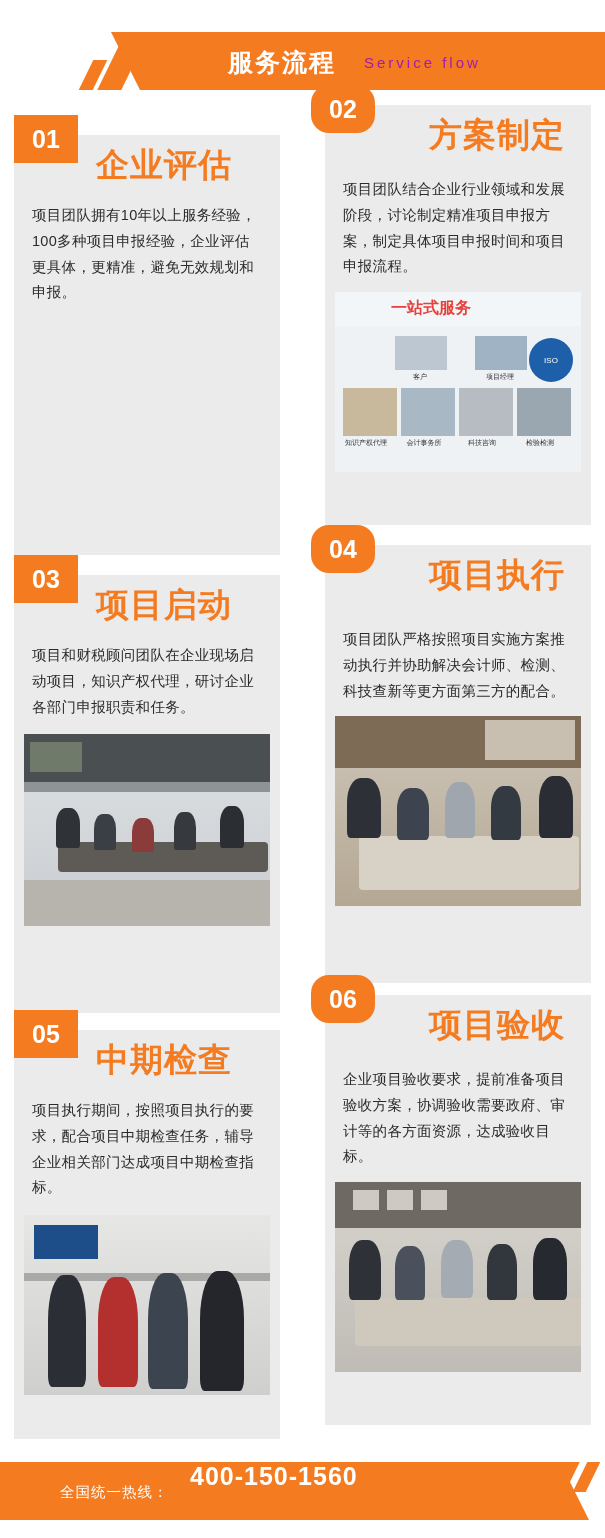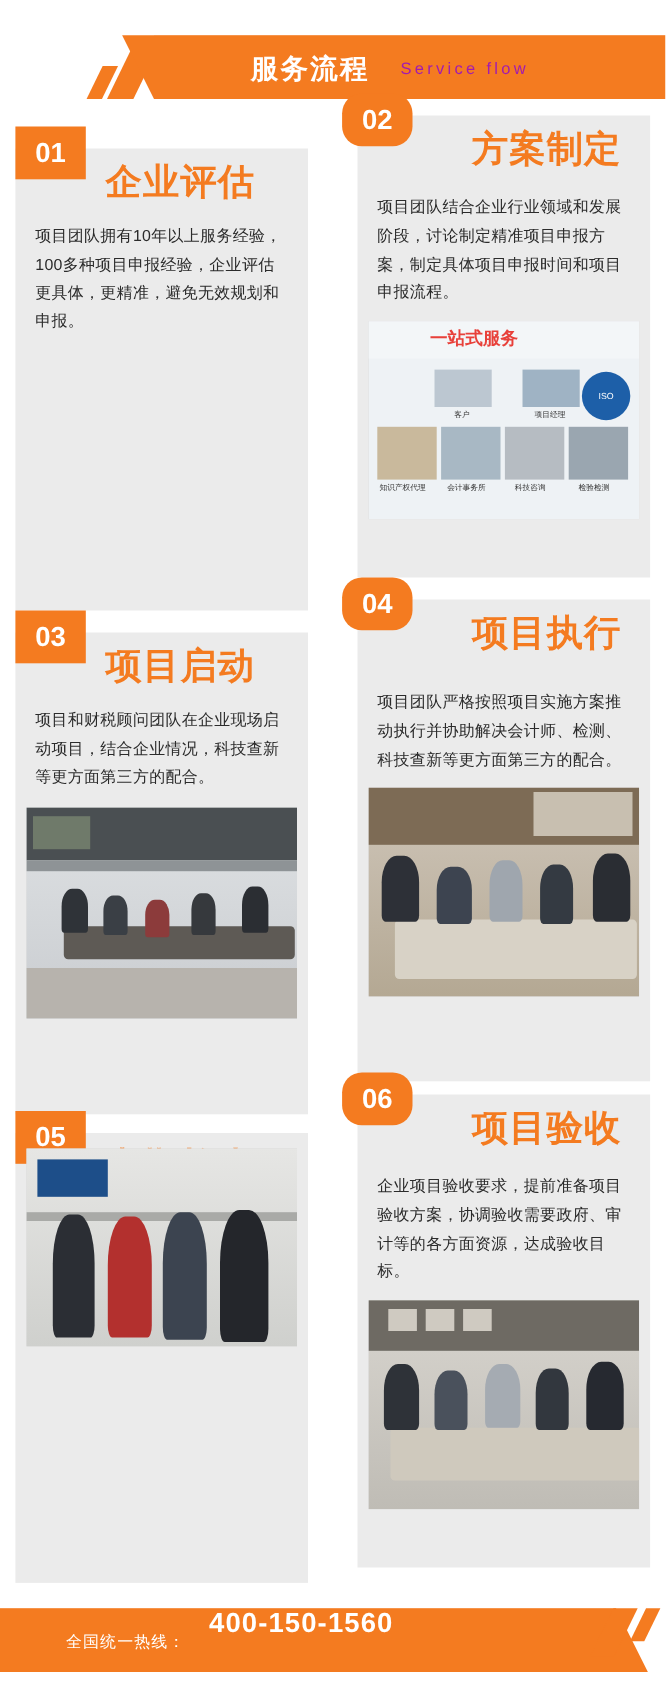--- a/index.html
+++ b/index.html
@@ -223,21 +223,21 @@
           <div class="lbl" style="left:66px; top:146px;">会计事务所</div>
           <div class="lbl" style="left:124px;top:146px;">科技咨询</div>
           <div class="lbl" style="left:182px;top:146px;">检验检测</div>
         </div>
       </div>
     </div>
 
     <div class="card left" id="card03">
       <div class="num-badge">03</div>
       <div class="title">项目启动</div>
-      <div class="body">项目和财税顾问团队在企业现场启动项目，结合企业情况，科技查新等更方面第三方的配合。</div>
+      <div class="body">项目和财税顾问团队在企业现场启动项目，知识产权代理，研讨企业各部门申报职责和任务。</div>
       <div class="pic photo">
         <div class="room">
           <div class="wall" style="background:linear-gradient(#dfe2e4,#c9ccd0);"></div>
           <div class="strip" style="left:0;top:0;width:100%;height:48px;background:#4a4f52;"></div>
           <div class="strip" style="left:6px;top:8px;width:52px;height:30px;background:#6f7a6a;"></div>
           <div class="strip" style="left:0;top:48px;width:100%;height:10px;background:#8e9396;"></div>
           <div class="table" style="left:34px;top:108px;width:210px;height:30px;background:#5e5a55;"></div>
           <div class="person" style="left:32px;top:74px;width:24px;height:40px;background:#2f3338;"></div>
           <div class="person" style="left:70px;top:80px;width:22px;height:36px;background:#3a3f45;"></div>
           <div class="person" style="left:108px;top:84px;width:22px;height:34px;background:#8c3b3b;"></div>
@@ -263,20 +263,21 @@
           <div class="person" style="left:110px;top:66px;width:30px;height:56px;background:#9fa6ae;"></div>
           <div class="person" style="left:156px;top:70px;width:30px;height:54px;background:#343a42;"></div>
           <div class="person" style="left:204px;top:60px;width:34px;height:62px;background:#2a2d33;"></div>
         </div>
       </div>
     </div>
 
     <div class="card left" id="card05">
       <div class="num-badge">05</div>
       <div class="title">中期检查</div>
+      <div class="body">项目执行期间，按照项目执行的要求，配合项目中期检查任务，辅导企业相关部门达成项目中期检查指标。</div>
       <div class="pic photo">
         <div class="room">
           <div class="wall" style="background:linear-gradient(#e6e6e4,#cfd0cd);"></div>
           <div class="strip" style="left:10px;top:10px;width:64px;height:34px;background:#1d4e89;"></div>
           <div class="strip" style="left:0;top:58px;width:100%;height:8px;background:#a9aaa7;"></div>
           <div class="person" style="left:24px;top:60px;width:38px;height:112px;background:#2b2e34;"></div>
           <div class="person" style="left:74px;top:62px;width:40px;height:110px;background:#b3302e;"></div>
           <div class="person" style="left:124px;top:58px;width:40px;height:116px;background:#3c4450;"></div>
           <div class="person" style="left:176px;top:56px;width:44px;height:120px;background:#24262b;"></div>
         </div>

